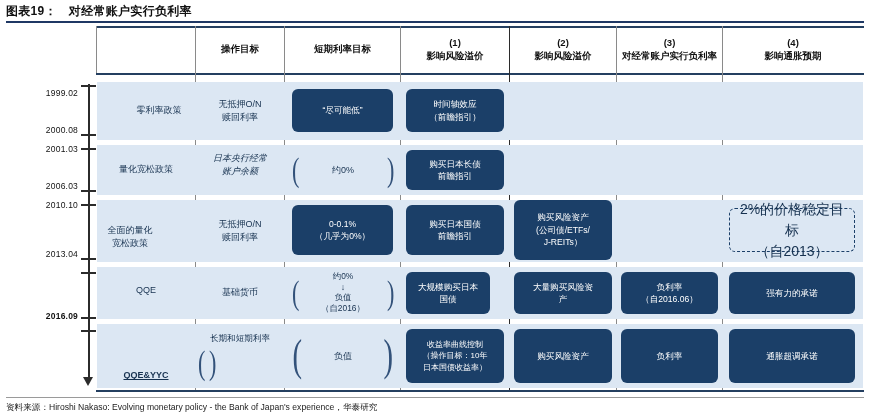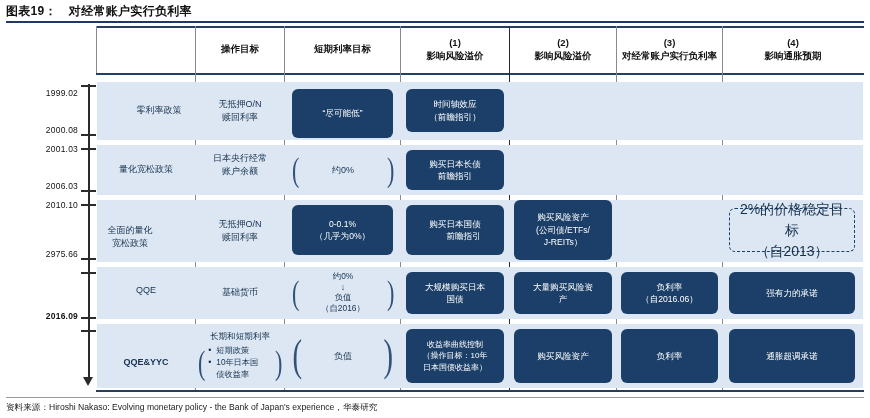--- a/index.html
+++ b/index.html
@@ -190,56 +190,56 @@
 <div class="tick" style="top:258px;"></div>
 <div class="tick" style="top:272px;"></div>
 <div class="tick" style="top:317px;"></div>
 <div class="tick" style="top:330px;"></div>
 
 <div class="tick-label" style="left:18px;top:88px;">1999.02</div>
 <div class="tick-label" style="left:18px;top:125px;">2000.08</div>
 <div class="tick-label" style="left:18px;top:144px;">2001.03</div>
 <div class="tick-label" style="left:18px;top:181px;">2006.03</div>
 <div class="tick-label" style="left:18px;top:200px;">2010.10</div>
-<div class="tick-label" style="left:18px;top:249px;">2975.66</div>
+<div class="tick-label" style="left:18px;top:249px;">2013.04</div>
 <div class="tick-label" style="left:18px;top:311px;font-weight:bold;">2016.09</div>
 
 <div class="row-band" style="top:82px;  height:58px; width:766px;"></div>
 <div class="row-band" style="top:145px; height:50px; width:766px;"></div>
 <div class="row-band" style="top:200px; height:62px; width:766px;"></div>
 <div class="row-band" style="top:267px; height:52px; width:766px;"></div>
 <div class="row-band" style="top:324px; height:64px; width:766px;"></div>
 
 <div class="cell-text" style="left:98px;top:82px;width:96px;height:58px;padding-left:29px;">零利率政策</div>
 <div class="cell-text" style="left:197px;top:82px;width:86px;height:58px;white-space:pre-line;">无抵押O/N
 赎回利率</div>
-<div class="dark-box" style="left:292px;top:89px;width:101px;height:49px;">“尽可能低”</div>
+<div class="dark-box" style="left:292px;top:89px;width:101px;height:43px;">“尽可能低”</div>
 <div class="dark-box" style="left:406px;top:89px;width:98px;height:43px;white-space:pre-line;">时间轴效应
 （前瞻指引）</div>
 
 <div class="cell-text" style="left:98px;top:145px;width:96px;height:50px;">量化宽松政策</div>
-<div class="cell-text" style="left:197px;top:145px;width:86px;height:40px;white-space:pre-line;">日本央行经常
+<div class="cell-text" style="left:197px;top:145px;width:86px;height:40px;white-space:pre-line;font-style:italic;">日本央行经常
 账户余额</div>
 
 <div class="brace-wrap" style="left:290px;top:147px;width:106px;height:46px;">
   <span class="brace">(</span>
   <span class="brace-inner">约0%</span>
   <span class="brace">)</span>
 </div>
 
 <div class="dark-box" style="left:406px;top:150px;width:98px;height:40px;white-space:pre-line;">购买日本长债
 前瞻指引</div>
 
 <div class="cell-text" style="left:82px;top:200px;width:96px;height:74px;white-space:pre-line;">全面的量化
 宽松政策</div>
 <div class="cell-text" style="left:197px;top:200px;width:86px;height:62px;white-space:pre-line;">无抵押O/N
 赎回利率</div>
 <div class="dark-box" style="left:292px;top:205px;width:101px;height:50px;white-space:pre-line;">0-0.1%
 （几乎为0%）</div>
-<div class="dark-box" style="left:406px;top:205px;width:98px;height:50px;white-space:pre-line;text-align:right;">购买日本国债
+<div class="dark-box" style="left:406px;top:205px;width:98px;height:50px;white-space:pre-line;">购买日本国债
 前瞻指引</div>
 <div class="dark-box" style="left:514px;top:200px;width:98px;height:60px;white-space:pre-line;">购买风险资产
 (公司债/ETFs/
 J-REITs）</div>
 <div class="dashed-box" style="left:729px;top:208px;width:126px;height:44px;white-space:pre-line;">2%的价格稳定目标
 （自2013）</div>
 
 <div class="cell-text" style="left:98px;top:267px;width:96px;height:48px;">QQE</div>
 <div class="cell-text" style="left:197px;top:267px;width:86px;height:52px;">基础货币</div>
 
@@ -247,39 +247,34 @@
   <span class="brace">(</span>
   <span class="brace-inner">
     <span style="display:block;font-size:8.4px;">约0%</span>
     <span class="arrow-dn" style="display:block;">↓</span>
     <span style="display:block;font-size:8.4px;white-space:pre-line;">负值
 （自2016）</span>
   </span>
   <span class="brace">)</span>
 </div>
 
-<div class="dark-box" style="left:406px;top:272px;width:98px;height:42px;white-space:pre-line;">大规模购买日本
+<div class="dark-box" style="left:406px;top:272px;width:84px;height:42px;white-space:pre-line;">大规模购买日本
 国债</div>
 <div class="dark-box" style="left:514px;top:272px;width:98px;height:42px;white-space:pre-line;">大量购买风险资
 产</div>
 <div class="dark-box" style="left:621px;top:272px;width:97px;height:42px;white-space:pre-line;">负利率
 （自2016.06）</div>
 <div class="dark-box" style="left:729px;top:272px;width:126px;height:42px;">强有力的承诺</div>
 
-<div class="cell-text" style="left:98px;top:331px;width:96px;height:64px;font-weight:bold;">QQE&amp;YYC</div>
+<div class="cell-text" style="left:98px;top:344px;width:96px;height:64px;font-weight:bold;text-decoration:underline;">QQE&amp;YYC</div>
 
 <div style="position:absolute;left:196px;top:326px;width:88px;height:60px;display:flex;flex-direction:column;align-items:center;justify-content:center;">
   <div class="stack-label">长期和短期利率</div>
   <div style="display:flex;align-items:center;width:100%;">
     <span class="brace">(</span>
-    <div class="bullet-list" style="flex:1;">
-      <div>短期政策</div>
-      <div style="white-space:pre-line;">10年日本国
-债收益率</div>
-    </div>
     <span class="brace">)</span>
   </div>
 </div>
 
 <div class="brace-wrap" style="left:290px;top:326px;width:106px;height:60px;">
   <span class="brace" style="font-size:44px;">(</span>
   <span class="brace-inner">负值</span>
   <span class="brace" style="font-size:44px;">)</span>
 </div>
 

